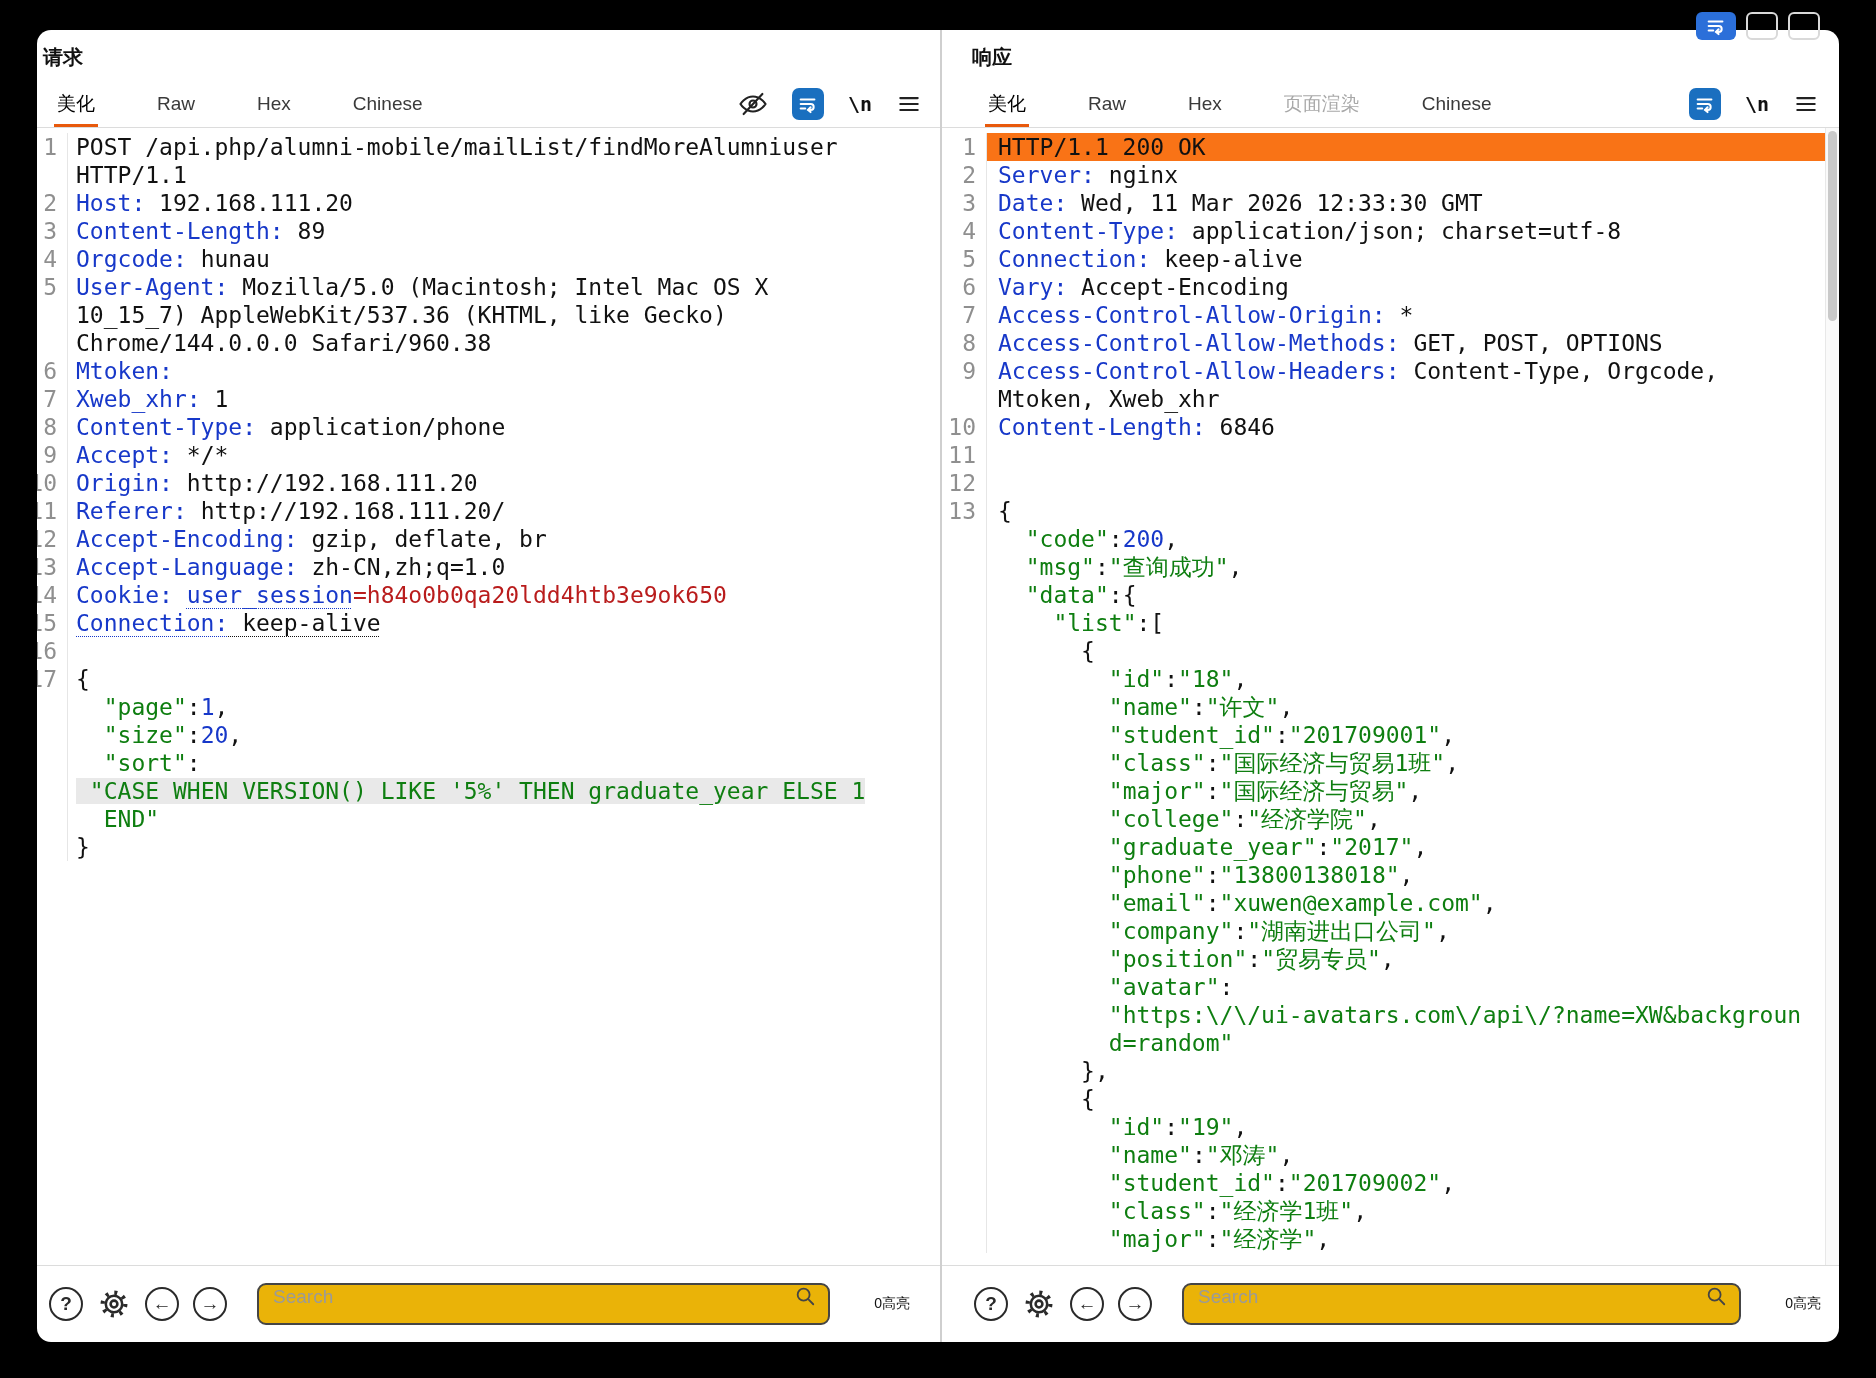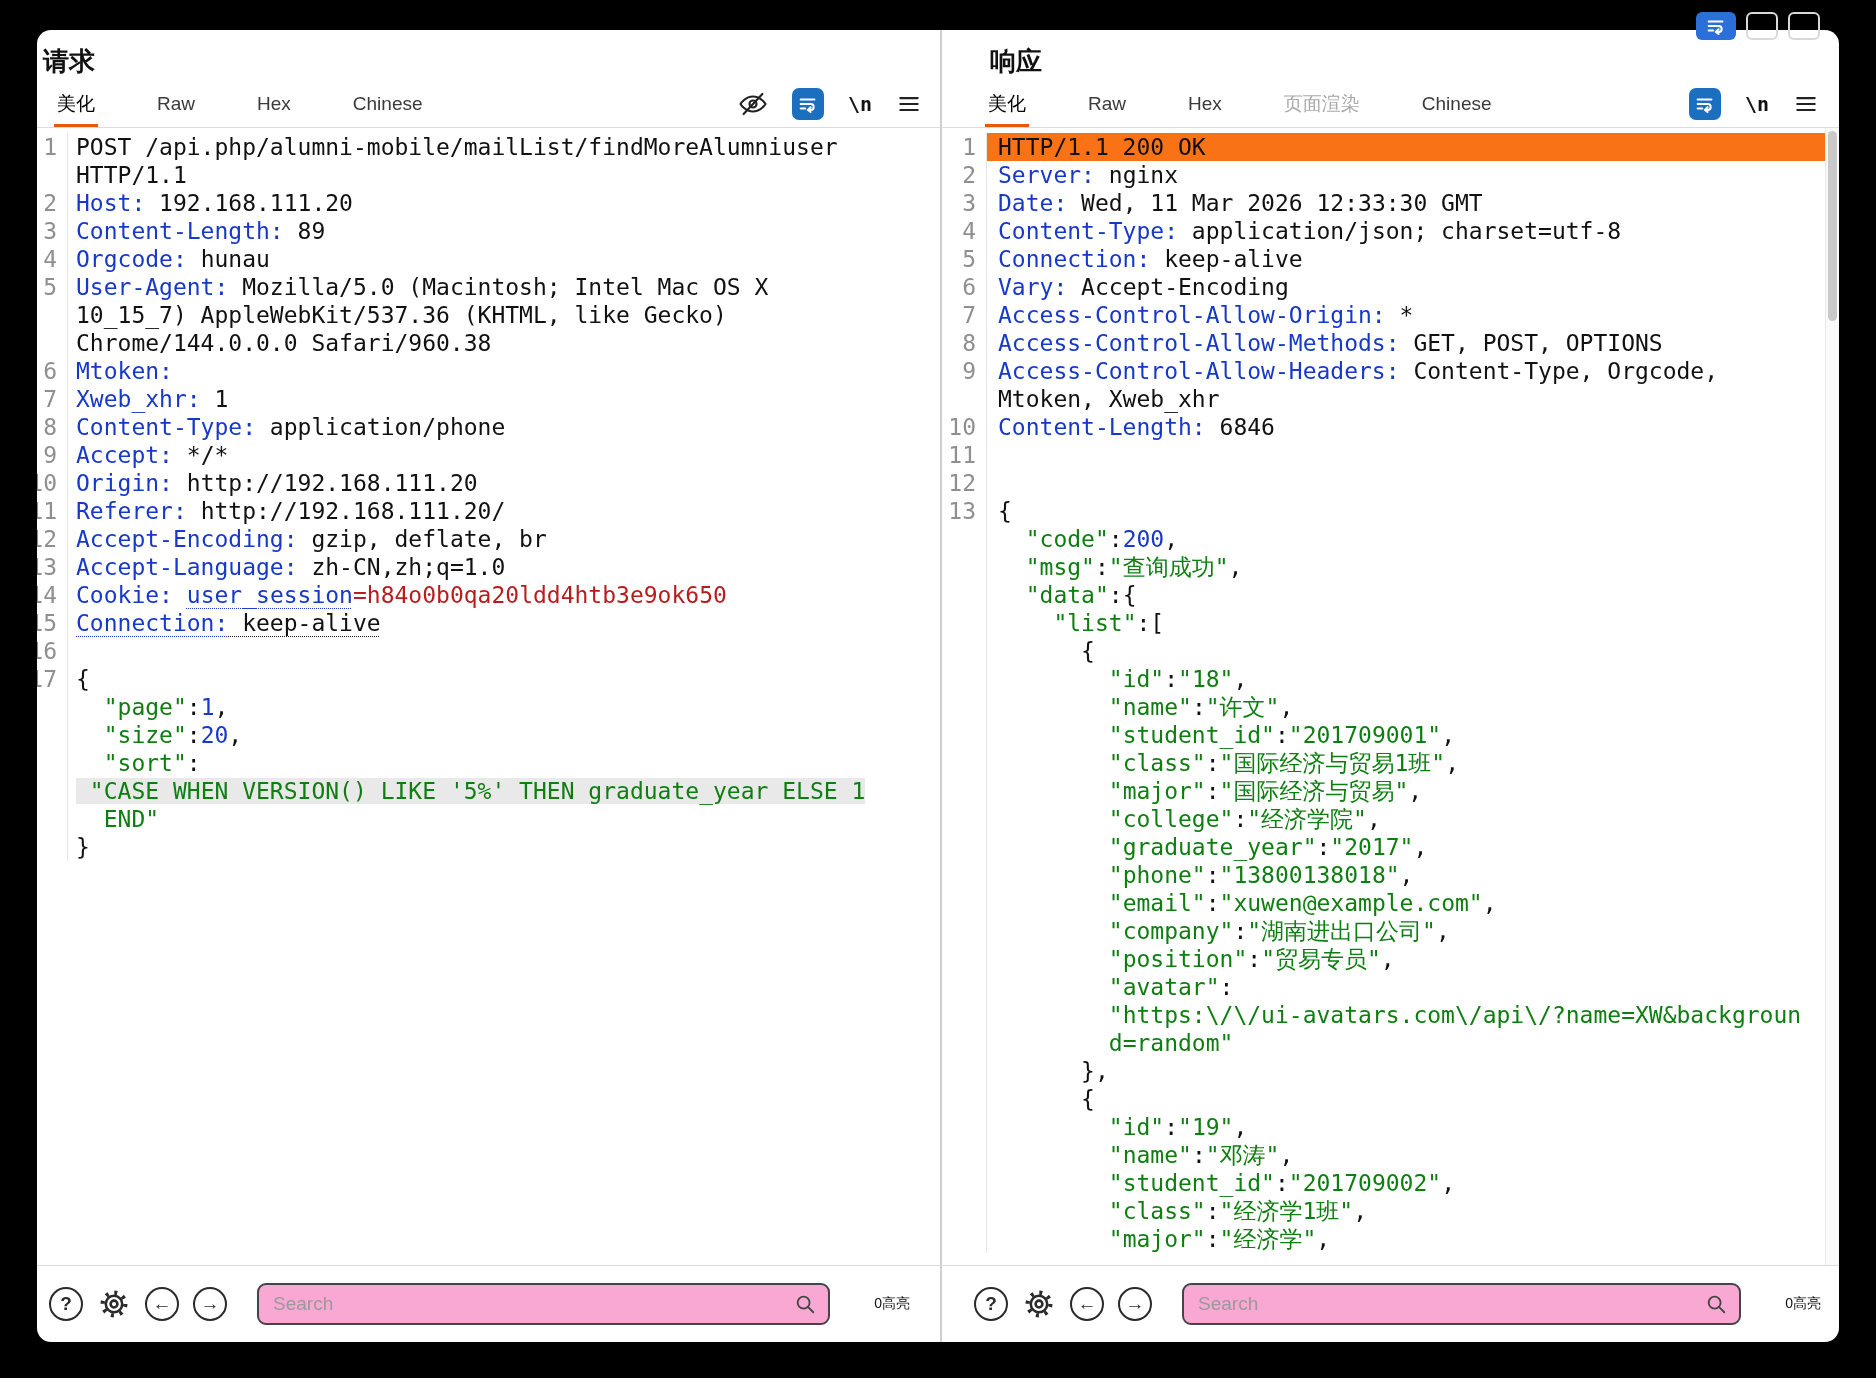--- a/index.html
+++ b/index.html
@@ -3,23 +3,23 @@
 <meta charset="utf-8">
 <style>
   html,body{margin:0;padding:0;background:#000;width:1876px;height:1378px;overflow:hidden;
     font-family:"Liberation Sans",sans-serif;}
   .window{position:absolute;left:37px;top:30px;width:1802px;height:1312px;background:#fff;
     border-radius:14px;display:flex;overflow:hidden;}
   .panel{display:flex;flex-direction:column;height:100%;box-sizing:border-box;}
   .panel.request{width:903px;flex:0 0 903px;}
   .panel.response{flex:1;min-width:0;}
   .divider{width:2px;background:#cfcfcf;flex:0 0 2px;}
-  .panel-title{height:50px;box-sizing:border-box;padding-top:14px;font-size:26px;font-weight:700;color:#111;}
+  .panel-title{height:50px;box-sizing:border-box;padding-top:14px;font-size:20px;font-weight:700;color:#111;}
   .request .panel-title{padding-left:6px;}
-  .response .panel-title{padding-left:48px;}
+  .response .panel-title{padding-left:30px;}
   .tab-bar{height:48px;flex:0 0 48px;display:flex;align-items:stretch;border-bottom:1px solid #dcdcdc;box-sizing:border-box;}
   .request .tab-bar{padding:0 18px 0 20px;}
   .response .tab-bar{padding:0 20px 0 46px;}
   .tabs{display:flex;flex:1;min-width:0;}
   .tab{margin-right:62px;display:flex;align-items:center;font-size:19px;color:#3a3a3a;position:relative;white-space:nowrap;}
   .tab.active{color:#000;}
   .tab.active::after{content:"";position:absolute;left:-3px;right:-3px;bottom:0;height:3px;background:#e8590c;}
   .tab.disabled{color:#a8a8a8;}
   .tab-icons{display:flex;align-items:center;gap:24px;}
   .icon-wrap{width:32px;height:32px;background:#1a6fbf;border-radius:7px;display:flex;align-items:center;justify-content:center;flex:0 0 32px;}
@@ -38,22 +38,22 @@
   .seg-p{color:#111;}
   .seg-b{color:#1738c9;}
   .seg-g{color:#0e7e10;}
   .seg-r{color:#b91c1c;}
   .seg-u{text-decoration:underline;text-decoration-style:dotted;text-decoration-thickness:1px;text-underline-offset:5px;}
   .footer{height:77px;flex:0 0 77px;border-top:1px solid #dcdcdc;display:flex;align-items:center;gap:14px;box-sizing:border-box;}
   .request .footer{padding:0 30px 0 12px;}
   .response .footer{padding:0 18px 0 32px;}
   .circle-btn{width:34px;height:34px;border:2px solid #2a2a2a;border-radius:50%;display:flex;align-items:center;
     justify-content:center;font-size:19px;font-weight:700;color:#2a2a2a;box-sizing:border-box;flex:0 0 34px;}
-  .search{flex:1;min-width:0;height:42px;border:2px solid #454545;border-radius:9px;display:flex;align-items:center;
-    padding:0 12px;box-sizing:border-box;margin-left:16px;background:#f9a8d4;}
+  .search{flex:1;min-width:0;height:42px;border:2px solid #454545;border-radius:9px;display:flex;align-items:flex-start;
+    padding:0 12px;box-sizing:border-box;margin-left:16px;background:#eab308;}
   .search input{border:none;outline:none;flex:1;min-width:0;font-size:19px;font-family:"Liberation Sans",sans-serif;color:#111;background:transparent;}
   .search input::placeholder{color:#9a9a9a;}
   .hl-count{font-size:14px;color:#111;margin-left:30px;white-space:nowrap;}
   .vscroll{position:absolute;top:0;right:0;width:13px;height:100%;background:#fafafa;border-left:1px solid #e8e8e8;}
   .vthumb{position:absolute;top:3px;left:2px;width:9px;height:190px;background:#c9c9c9;border-radius:5px;}
   .float-btns{position:absolute;top:12px;right:56px;display:flex;gap:10px;z-index:5;align-items:flex-start;}
   .fb-blue{width:40px;height:28px;background:#2b6fd9;border-radius:6px;display:flex;align-items:center;justify-content:center;}
   .fb-ghost{width:32px;height:28px;border:2px solid #d9d9d9;border-radius:6px;box-sizing:border-box;background:transparent;}
   svg{display:block;}
 </style>

